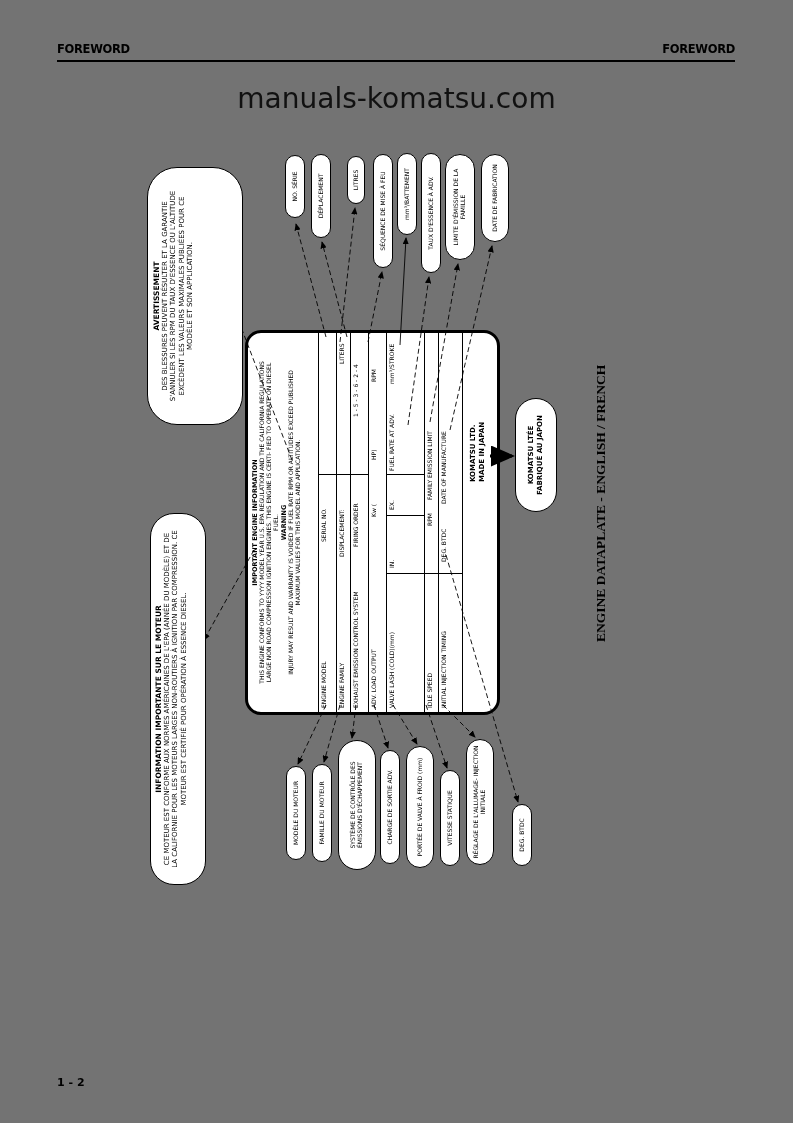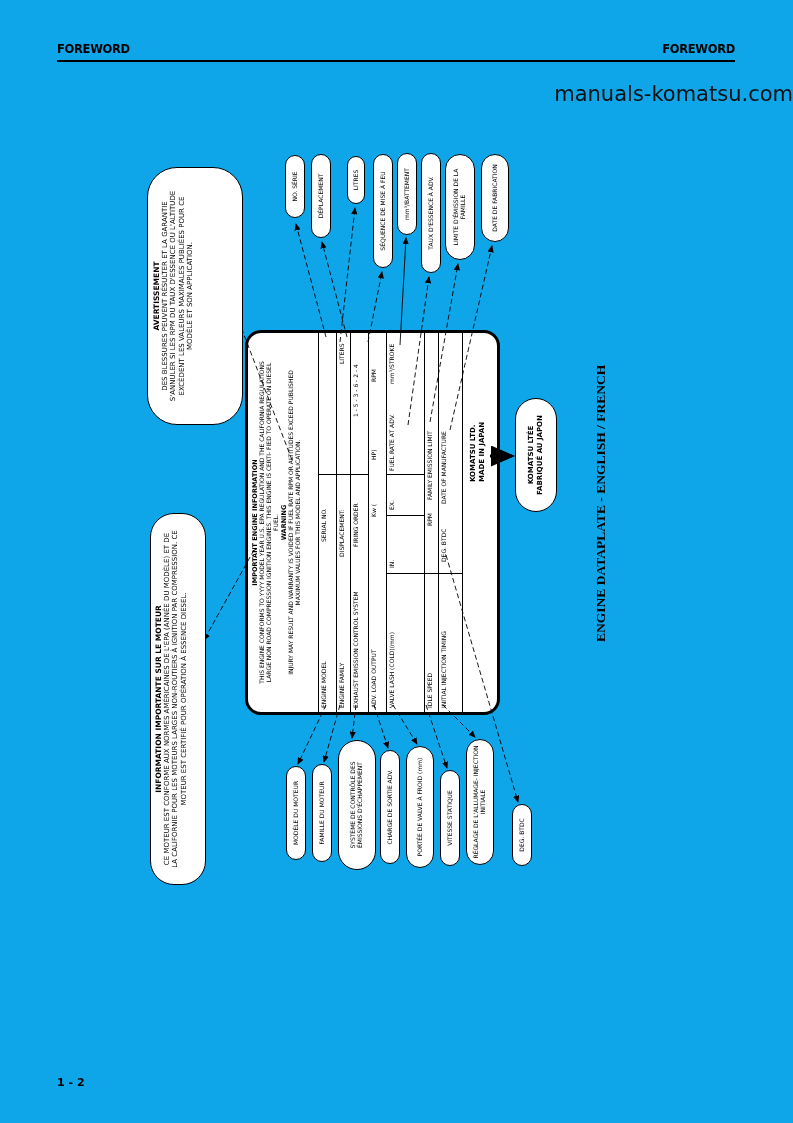--- a/index.html
+++ b/index.html
@@ -1,21 +1,21 @@
 <!DOCTYPE html>
 <html><head>
 <meta charset="utf-8">
 <style>
   html,body{margin:0;padding:0;background:#888;}
-  #page{position:relative;width:793px;height:1123px;background:#0ea5e9;overflow:hidden;
+  #page{position:relative;width:793px;height:1123px;background:#737373;overflow:hidden;
         font-family:"DejaVu Sans",sans-serif;color:#000;}
   
   .hdr{position:absolute;top:42px;font-size:11.5px;font-weight:bold;letter-spacing:-0.3px;}
   #hdr-rule{position:absolute;left:57px;right:58px;top:60px;height:2px;background:#000;}
-  #watermark{position:absolute;left:0;right:0;top:82px;text-align:right;font-size:21px;color:#111;}
+  #watermark{position:absolute;left:0;right:0;top:82px;text-align:center;font-size:28px;color:#111;}
   #pageno{position:absolute;left:57px;top:1076px;font-size:11px;font-weight:bold;}
   
   #fig{position:absolute;left:15px;top:275px;width:740px;height:490px;transform:rotate(-90deg);}
   
   #plate{position:absolute;left:175px;top:105px;width:385px;height:255px;
          border:3px solid #000;border-radius:16px;background:#fff;box-sizing:border-box;z-index:1;}
   #plate-inner{position:absolute;left:0;top:0;right:0;bottom:0;}
   .pt{font-size:6px;line-height:1.15;}
   #plate-head{position:absolute;left:8px;right:8px;top:3px;text-align:center;}
   #plate-head .t{font-size:6.5px;font-weight:bold;}

